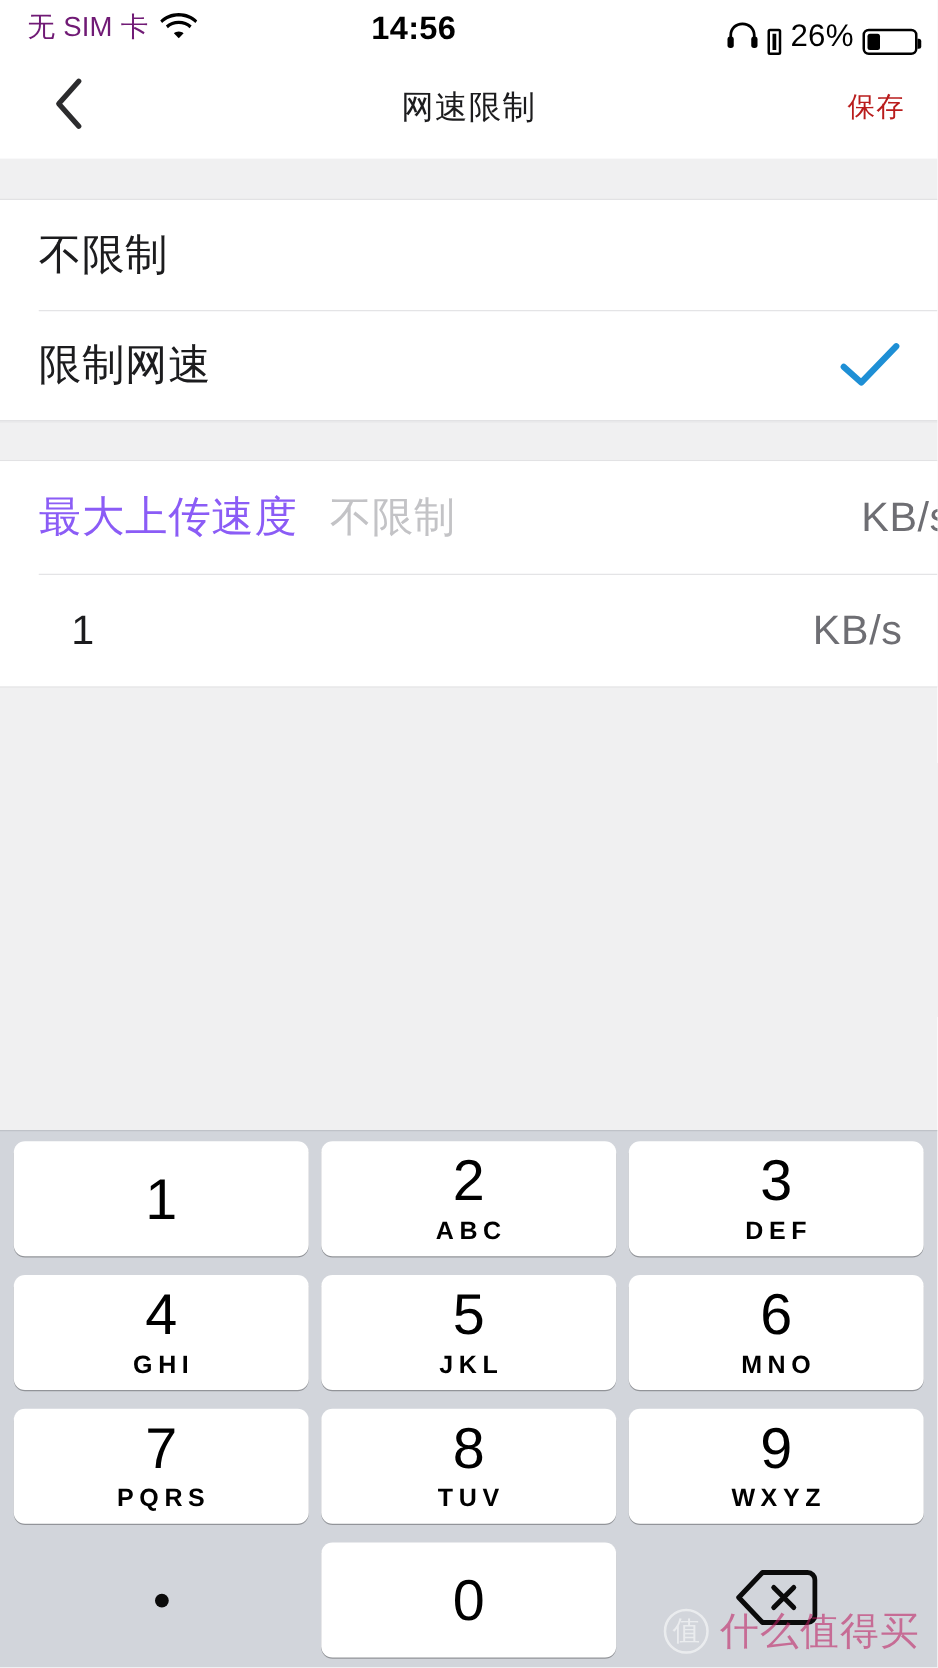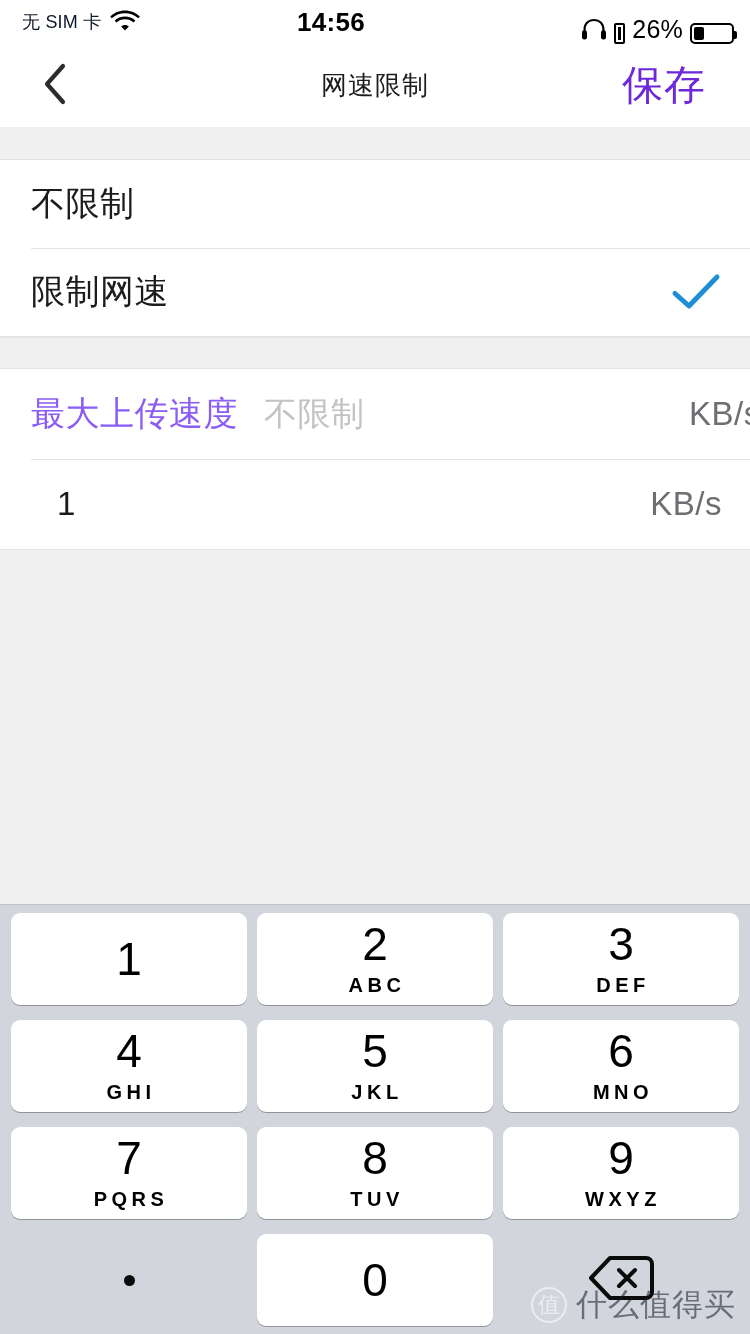--- a/index.html
+++ b/index.html
@@ -15,21 +15,21 @@
   
   .statusbar {
     position:absolute; top:0; left:0; width:750px; height:44px;
     background:#ffffff;
     display:flex; align-items:center;
   }
   .sb-left {
     position:absolute; left:22px; top:0; height:44px;
     display:flex; align-items:center; gap:9px;
   }
-  .sb-carrier { font-size:18px; color:#0f172a; letter-spacing:0.2px; line-height:1; }
+  .sb-carrier { font-size:22px; color:#701a75; letter-spacing:0.2px; line-height:1; }
   .sb-center {
     position:absolute; left:0; width:662px; top:0; height:44px;
     display:flex; align-items:center; justify-content:center;
   }
   .sb-time { font-size:26px; font-weight:bold; color:#000; letter-spacing:0.3px; }
   .sb-right {
     position:absolute; right:16px; top:0; height:44px;
     display:flex; align-items:flex-end; gap:7px;
   }
   .sb-batt-pct { font-size:25px; color:#000; letter-spacing:0.2px; }
@@ -65,23 +65,23 @@
     position:absolute; left:20px; top:0; height:83px; width:70px;
     display:flex; align-items:center; justify-content:center;
     cursor:pointer;
   }
   .nav-title {
     position:absolute; left:0; width:750px; top:0; height:83px;
     display:flex; align-items:center; justify-content:center;
     font-size:26px; color:#1c1c1e; letter-spacing:1px;
   }
   .nav-save {
-    position:absolute; right:44px; top:0; height:83px;
+    position:absolute; right:26px; top:0; height:83px;
     display:flex; align-items:center;
-    font-size:41px; color:#6d28d9; letter-spacing:1px; cursor:pointer;
+    font-size:22px; color:#b91c1c; letter-spacing:1px; cursor:pointer;
   }
 
   
   .gap { width:750px; background:#F0F0F1; }
   .gap-top { height:33px; border-bottom:1px solid #E2E2E4; }
   .gap-mid { height:32px; border-top:1px solid #E6E6E8; border-bottom:1px solid #E2E2E4; }
 
   .group { width:750px; background:#ffffff; }
   .row {
     position:relative; display:flex; align-items:center;
@@ -163,21 +163,21 @@
     position:absolute; right:14px; bottom:8px;
     display:flex; align-items:center; gap:9px;
     opacity:0.55; pointer-events:none;
   }
   .wm-badge {
     width:36px; height:36px; border-radius:50%;
     border:2px solid #ffffff; color:#ffffff;
     display:flex; align-items:center; justify-content:center;
     font-size:22px; line-height:1;
   }
-  .wm-text { font-size:31px; color:#0f172a; letter-spacing:1px; }
+  .wm-text { font-size:31px; color:#be185d; letter-spacing:1px; }
 </style>
 </head>
 <body>
 
 <div class="screen">
 
   <div class="statusbar">
     <div class="sb-left">
       <span class="sb-carrier">无 SIM 卡</span>
       <span>

